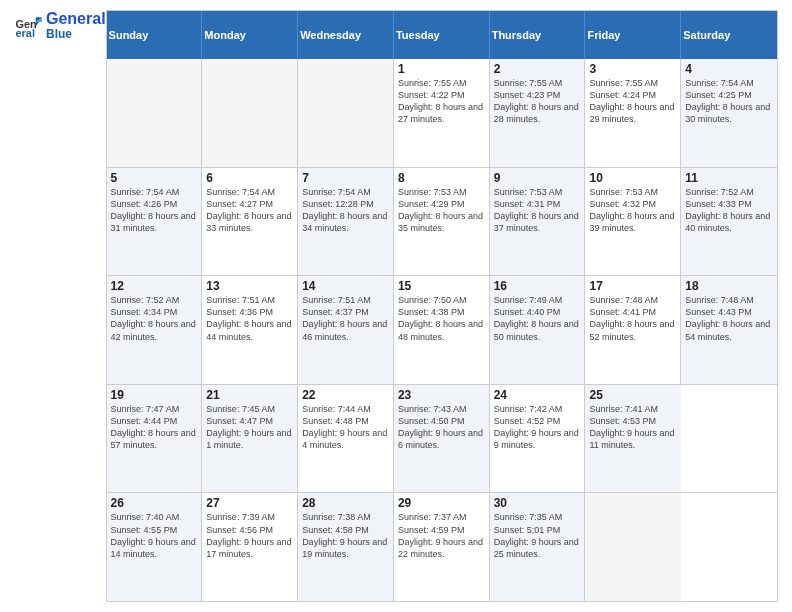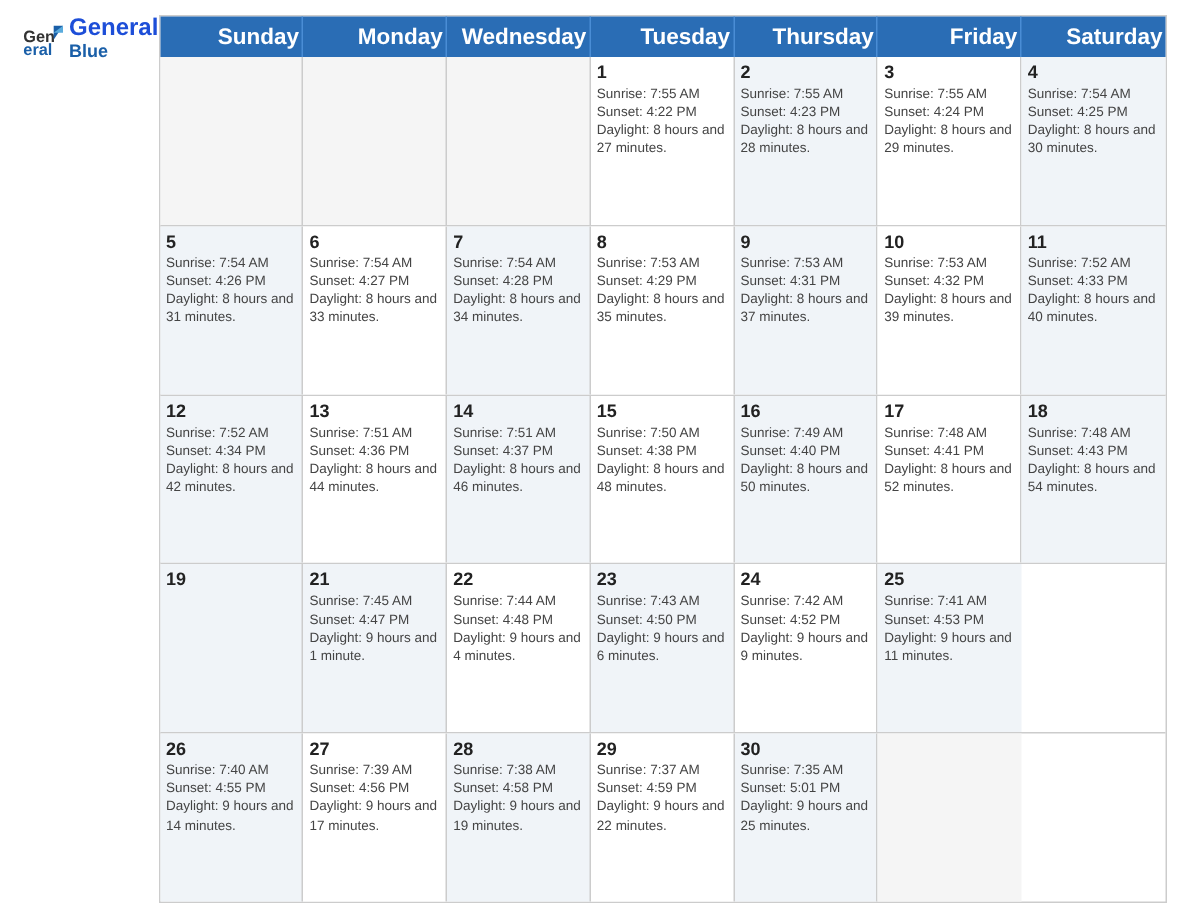--- a/index.html
+++ b/index.html
@@ -50,24 +50,24 @@
       flex-direction: column;
       border: 1px solid #ccc;
     }
     .cal-header-row {
       display: grid;
       grid-template-columns: repeat(7, 1fr);
       background: #2a6db5;
     }
     .cal-header-cell {
       color: #fff;
-      font-size: 15px;
+      font-size: 11px;
       font-weight: bold;
-      text-align: right;
-      padding: 5px 2px;
+      text-align: left;
+      padding: 18px 2px;
       border-right: 1px solid #4a8dd5;
     }
     .cal-header-cell:last-child { border-right: none; }
     .cal-body {
       display: flex;
       flex-direction: column;
       flex: 1;
     }
     .cal-week {
       display: grid;
@@ -172,21 +172,21 @@
           </div>
           <div class="cal-cell">
             <div class="day-num">6</div>
             <div class="day-info">Sunrise: 7:54 AM
 Sunset: 4:27 PM
 Daylight: 8 hours and 33 minutes.</div>
           </div>
           <div class="cal-cell alt">
             <div class="day-num">7</div>
             <div class="day-info">Sunrise: 7:54 AM
-Sunset: 4:28 PM
+Sunset: 12:28 PM
 Daylight: 8 hours and 34 minutes.</div>
           </div>
           <div class="cal-cell">
             <div class="day-num">8</div>
             <div class="day-info">Sunrise: 7:53 AM
 Sunset: 4:29 PM
 Daylight: 8 hours and 35 minutes.</div>
           </div>
           <div class="cal-cell alt">
             <div class="day-num">9</div>
@@ -247,20 +247,23 @@
           <div class="cal-cell alt">
             <div class="day-num">18</div>
             <div class="day-info">Sunrise: 7:48 AM
 Sunset: 4:43 PM
 Daylight: 8 hours and 54 minutes.</div>
           </div>
         </div>
         <div class="cal-week">
           <div class="cal-cell alt">
             <div class="day-num">19</div>
+            <div class="day-info">Sunrise: 7:47 AM
+Sunset: 4:44 PM
+Daylight: 8 hours and 57 minutes.</div>
           </div>
           <div class="cal-cell alt">
             <div class="day-num">21</div>
             <div class="day-info">Sunrise: 7:45 AM
 Sunset: 4:47 PM
 Daylight: 9 hours and 1 minute.</div>
           </div>
           <div class="cal-cell">
             <div class="day-num">22</div>
             <div class="day-info">Sunrise: 7:44 AM

